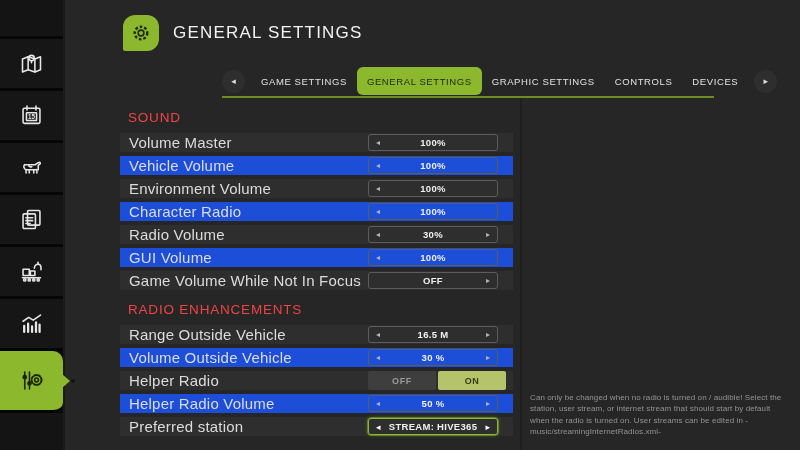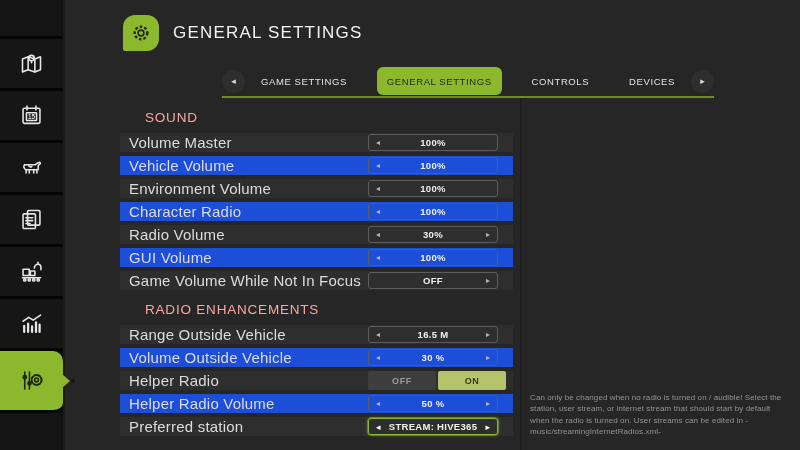--- a/index.html
+++ b/index.html
@@ -67,22 +67,22 @@
     font-size:9.5px;font-weight:400;color:#e3e3e3;letter-spacing:0.6px;
     padding:0 10px;height:28px;display:flex;align-items:center;white-space:nowrap;
   }
   .tab.active{
     background:var(--accent,#8cb82e);color:#222b0c;border-radius:6px;
   }
   
   .content{flex:1;display:flex;min-height:0;}
   .settings-col{width:455px;box-sizing:border-box;padding:0 7px 0 55px;flex-shrink:0;}
   .section-title{
-    font-size:13.5px;color:#fca5a5;letter-spacing:0.8px;font-weight:500;
-    margin:12px 0 8px 25px;
+    font-size:13.5px;color:#ef4444;letter-spacing:0.8px;font-weight:500;
+    margin:12px 0 8px 8px;
   }
   .rows{display:flex;flex-direction:column;gap:4px;}
   .row{
     height:19px;display:flex;align-items:center;justify-content:space-between;
     padding-left:9px;
   }
   .row.alt0{background:#2e2e2e;}
   .row.alt1{background:#1d4ed8;}
   .row-label{font-size:15px;font-weight:400;color:#dcdcdc;letter-spacing:0.2px;white-space:nowrap;}
   .control{
@@ -209,20 +209,21 @@
       </svg>
     </div>
     <div class="page-title">GENERAL SETTINGS</div>
   </div>
 
   <div class="tabstrip">
     <div class="nav-circle">◂</div>
     <div class="tabs-container">
         <div class="tab">GAME SETTINGS</div>
         <div class="tab active">GENERAL SETTINGS</div>
+        <div class="tab">GRAPHIC SETTINGS</div>
         <div class="tab">CONTROLS</div>
         <div class="tab">DEVICES</div>
       </div>
     <div class="nav-circle">▸</div>
   </div>
 
   <div class="content">
     <div class="settings-col">
         <div class="section-title">SOUND</div>
         <div class="rows">

